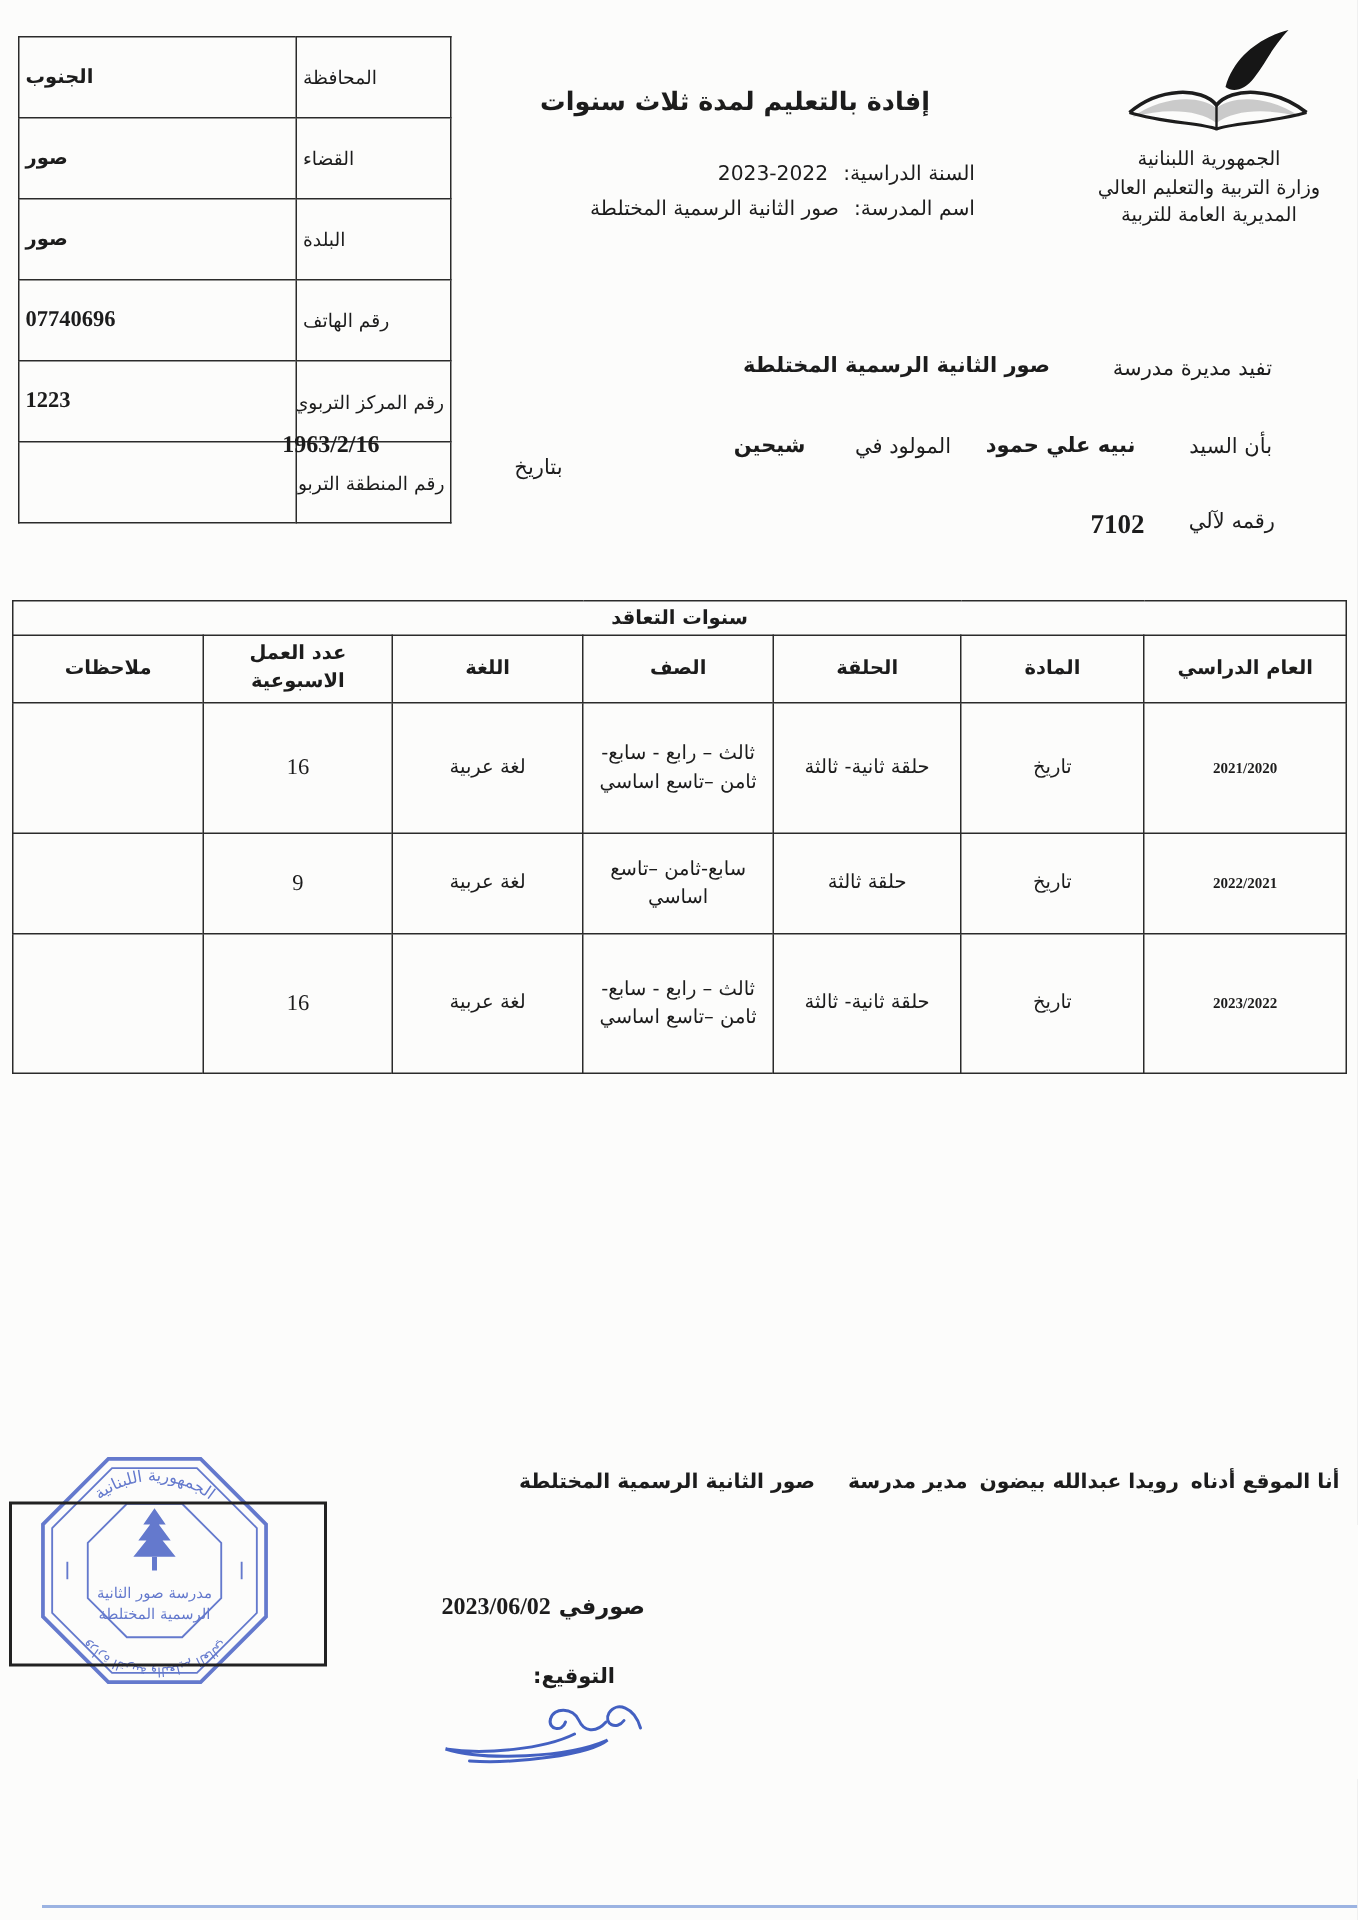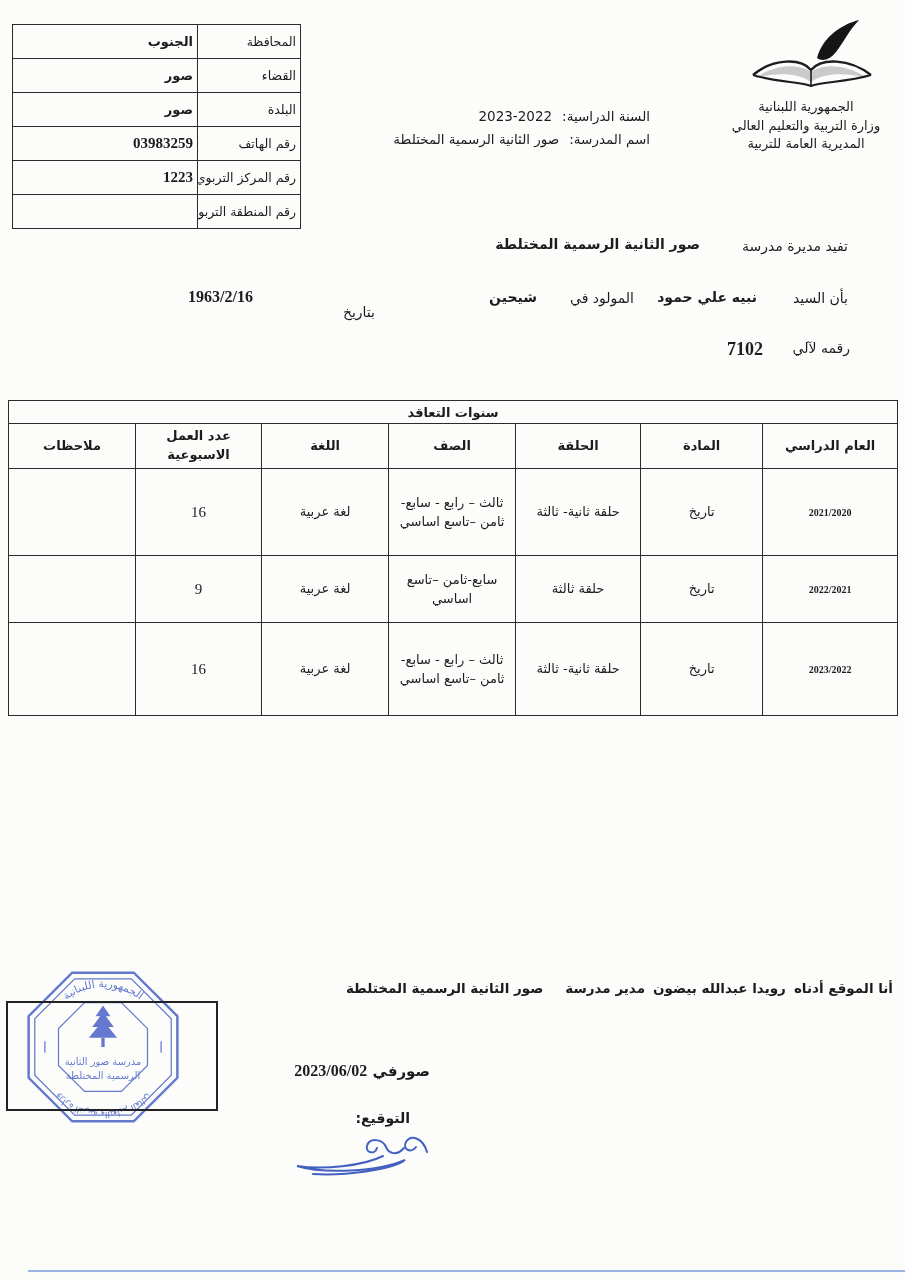--- a/index.html
+++ b/index.html
@@ -7,21 +7,21 @@
     position:relative; width:905px; height:1280px; margin:0 auto;
     background:#fcfcfb; color:#1c1c1c; overflow:hidden;
     font-family:"DejaVu Sans", sans-serif; font-size:13px;
   }
   .abs{position:absolute;}
   .b{font-weight:bold;}
   .num{font-family:"Liberation Serif","DejaVu Serif",serif; font-weight:bold;}
 
   
   table.info{border-collapse:collapse; table-layout:fixed; width:288px;}
-  table.info td{border:1px solid #2b2b2b; height:21px; text-align:right; padding:6px 4px; overflow:hidden; white-space:nowrap;}
+  table.info td{border:1px solid #2b2b2b; height:21px; text-align:left; padding:16px 4px; overflow:hidden; white-space:nowrap;}
   table.info td.lbl{font-size:12.5px;}
   table.info td.val{font-weight:bold; font-size:13px;}
   table.info td.val .num{font-size:15px;}
 
   
   .ministry-text{width:178px; text-align:center; font-size:13px; line-height:18.5px;}
 
   
   .doc-title{width:340px; text-align:center; font-size:17px; font-weight:bold;}
   .hline{display:flex; gap:10px; align-items:baseline; font-size:13.5px;}
@@ -70,21 +70,21 @@
       <tr>
         <td class="lbl">القضاء</td>
         <td class="val">صور</td>
       </tr>
       <tr>
         <td class="lbl">البلدة</td>
         <td class="val">صور</td>
       </tr>
       <tr>
         <td class="lbl">رقم الهاتف</td>
-        <td class="val"><span class="num" dir="ltr">03983259</span></td>
+        <td class="val"><span class="num" dir="ltr">07740696</span></td>
       </tr>
       <tr>
         <td class="lbl">رقم المركز التربوي</td>
         <td class="val"><span class="num" dir="ltr">1223</span></td>
       </tr>
       <tr>
         <td class="lbl">رقم المنطقة التربوية</td>
         <td class="val"></td>
       </tr>
     </tbody>
@@ -97,20 +97,21 @@
     <path d="M6,55 C28,62 54,62 64,66 C74,62 100,62 124,55" fill="none" stroke="#1d1d1d" stroke-width="2"></path>
     <path d="M64,50 L64,66" stroke="#1d1d1d" stroke-width="1.6"></path>
   </svg>
 
   <div class="abs ministry-text" style="right:10px; top:98px;">
     <div>الجمهورية اللبنانية</div>
     <div>وزارة التربية والتعليم العالي</div>
     <div>المديرية العامة للتربية</div>
   </div>
 
+  <div class="abs doc-title" style="left:320px; top:58px;">إفادة بالتعليم لمدة ثلاث سنوات</div>
 
   <div class="abs hline" style="right:255px; top:108px;">
     <span class="lab">السنة الدراسية:</span>
     <span class="val" dir="ltr">2023-2022</span>
   </div>
   <div class="abs hline" style="right:255px; top:131px;">
     <span class="lab">اسم المدرسة:</span>
     <span class="val">صور الثانية الرسمية المختلطة</span>
   </div>
 

